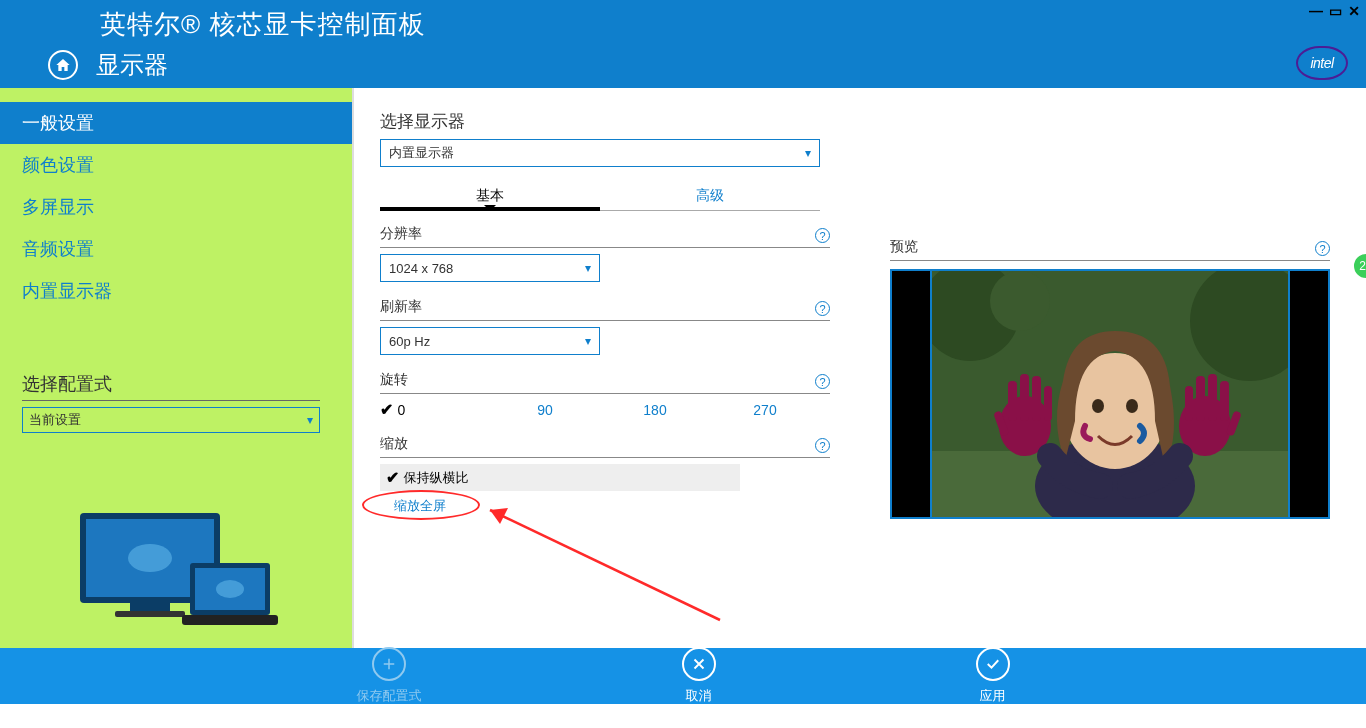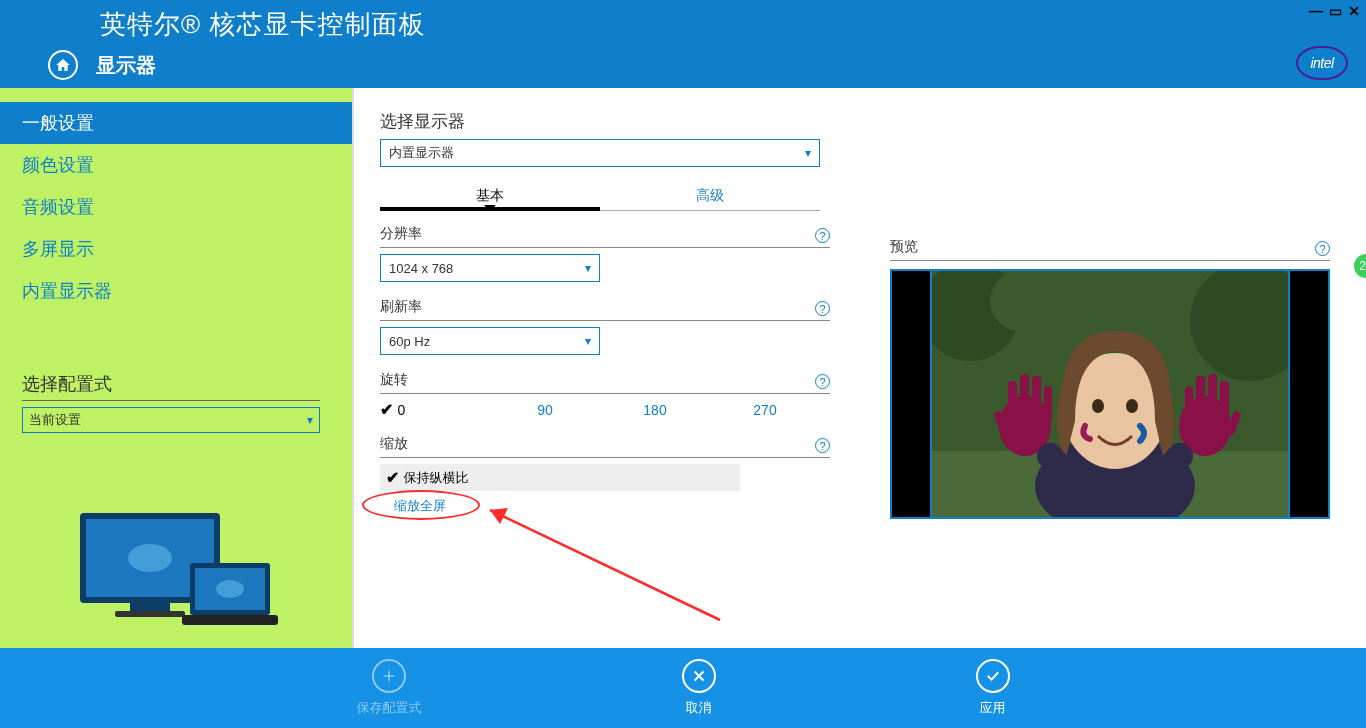--- a/index.html
+++ b/index.html
@@ -7,21 +7,21 @@
 
   
   .header { background: #0f7fcc; color: #fff; position: relative; }
   .title-row { height: 42px; display: flex; align-items: flex-end; padding-left: 100px; }
   .app-title { font-size: 26px; font-weight: 300; letter-spacing: 1px; }
   .win-controls { position: absolute; top: 4px; right: 6px; display: flex; gap: 6px; }
   .win-btn { font-size: 14px; font-weight: bold; color: #000; cursor: pointer; line-height: 14px; }
   .sub-row { height: 46px; display: flex; align-items: center; padding-left: 48px; position: relative; }
   .home-ico { width: 30px; height: 30px; border: 2px solid #fff; border-radius: 50%; display: flex; align-items: center; justify-content: center; margin-right: 18px; cursor: pointer; }
   .home-ico svg { width: 16px; height: 16px; fill: #fff; }
-  .section-name { font-size: 20px; font-weight: 700; }
+  .section-name { font-size: 24px; font-weight: 400; }
   .intel-logo { position: absolute; right: 18px; top: 4px; width: 52px; height: 34px; border: 2px solid #4c1d95; border-radius: 50% / 55%; display: flex; align-items: center; justify-content: center; font-size: 14px; font-style: italic; letter-spacing: -0.5px; }
 
   
   .body { display: flex; height: 560px; }
   .sidebar { width: 352px; background: #bef264; padding-top: 14px; position: relative; }
   .side-item { padding: 9px 22px; font-size: 18px; color: #0f7fcc; cursor: pointer; }
   .side-item.active { background: #0f7fcc; color: #fff; }
   .profile-block { margin: 60px 32px 0 22px; }
   .profile-label { font-size: 18px; color: #333; border-bottom: 1px solid #666; padding-bottom: 4px; margin-bottom: 6px; }
   .profile-select { width: 100%; height: 26px; border: 1px solid #0f7fcc; display: flex; align-items: center; justify-content: space-between; padding: 0 6px; font-size: 13px; color: #333; cursor: pointer; }
@@ -63,21 +63,21 @@
 
   
   .preview-box { width: 440px; height: 250px; margin-top: 8px; border: 2px solid #0f7fcc; background: #000; display: flex; align-items: center; justify-content: center; position: relative; }
   .preview-inner { width: 360px; height: 246px; border-left: 2px solid #0f7fcc; border-right: 2px solid #0f7fcc; position: relative; overflow: hidden; }
   .preview-inner svg { width: 100%; height: 100%; display: block; }
 
   
   .float-badge { position: absolute; right: -14px; top: 252px; width: 28px; height: 28px; background: #3bcf5a; border: 2px solid #fff; border-radius: 50%; color: #fff; font-size: 12px; display: flex; align-items: center; justify-content: center; }
 
   
-  .footer { height: 80px; background: #1592e6; display: flex; align-items: center; justify-content: center; gap: 260px; }
+  .footer { height: 56px; background: #1592e6; display: flex; align-items: center; justify-content: center; gap: 260px; }
   .fbtn { display: flex; flex-direction: column; align-items: center; gap: 6px; color: #fff; cursor: pointer; font-size: 13px; }
   .fbtn .circ { width: 34px; height: 34px; border: 2px solid #fff; border-radius: 50%; display: flex; align-items: center; justify-content: center; }
   .fbtn.disabled { color: #8fc9ef; }
   .fbtn.disabled .circ { border-color: #8fc9ef; }
   .fbtn svg { width: 18px; height: 18px; }
 </style>
 </head>
 <body>
 
 <div class="header">
@@ -98,22 +98,22 @@
     <div class="section-name">显示器</div>
     <div class="intel-logo">intel</div>
   </div>
 </div>
 
 <div class="body">
 
   <div class="sidebar">
     <div class="side-item active"><span>一般设置</span></div>
     <div class="side-item"><span>颜色设置</span></div>
+    <div class="side-item"><span>多屏显示</span></div>
     <div class="side-item"><span>音频设置</span></div>
-    <div class="side-item"><span>多屏显示</span></div>
     <div class="side-item"><span>内置显示器</span></div>
 
     <div class="profile-block">
       <div class="profile-label">选择配置式</div>
       <div class="profile-select">
         <span>当前设置</span>
         <span class="chev">▾</span>
       </div>
     </div>
 

